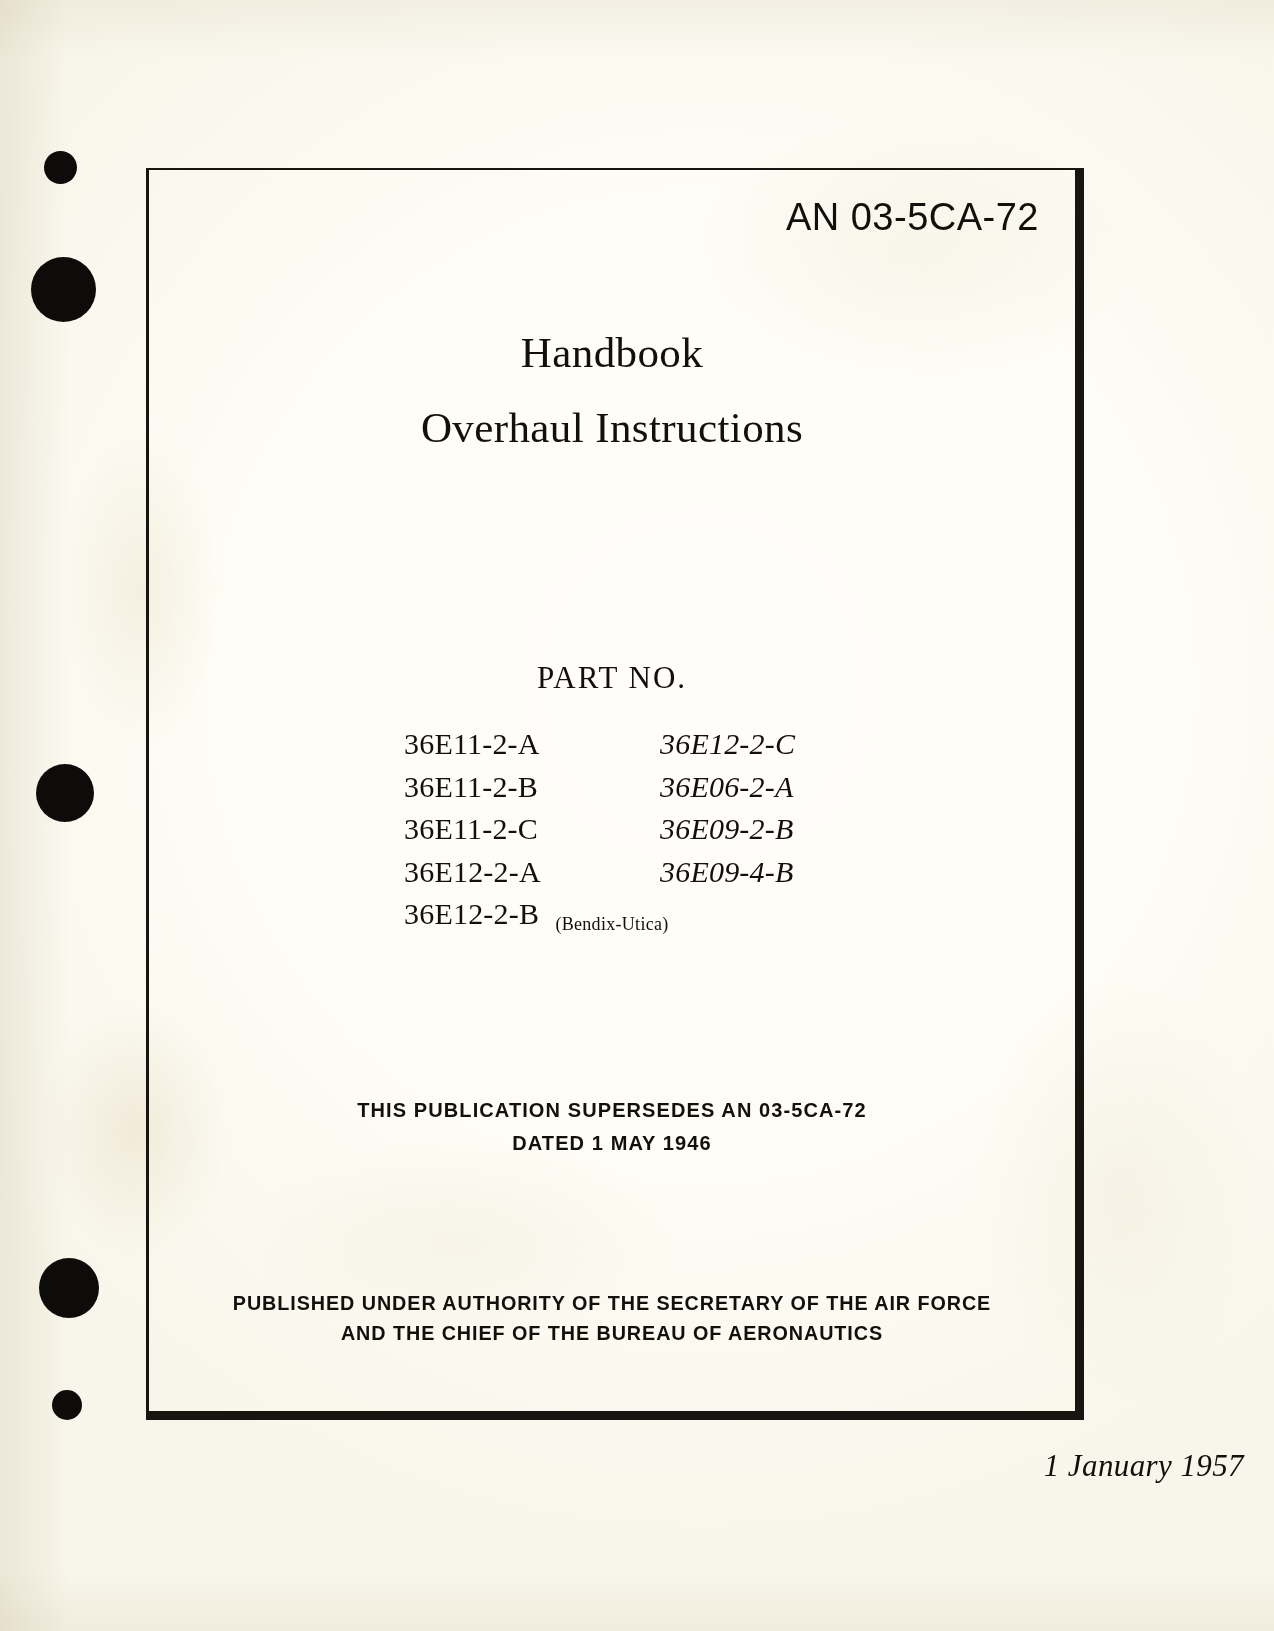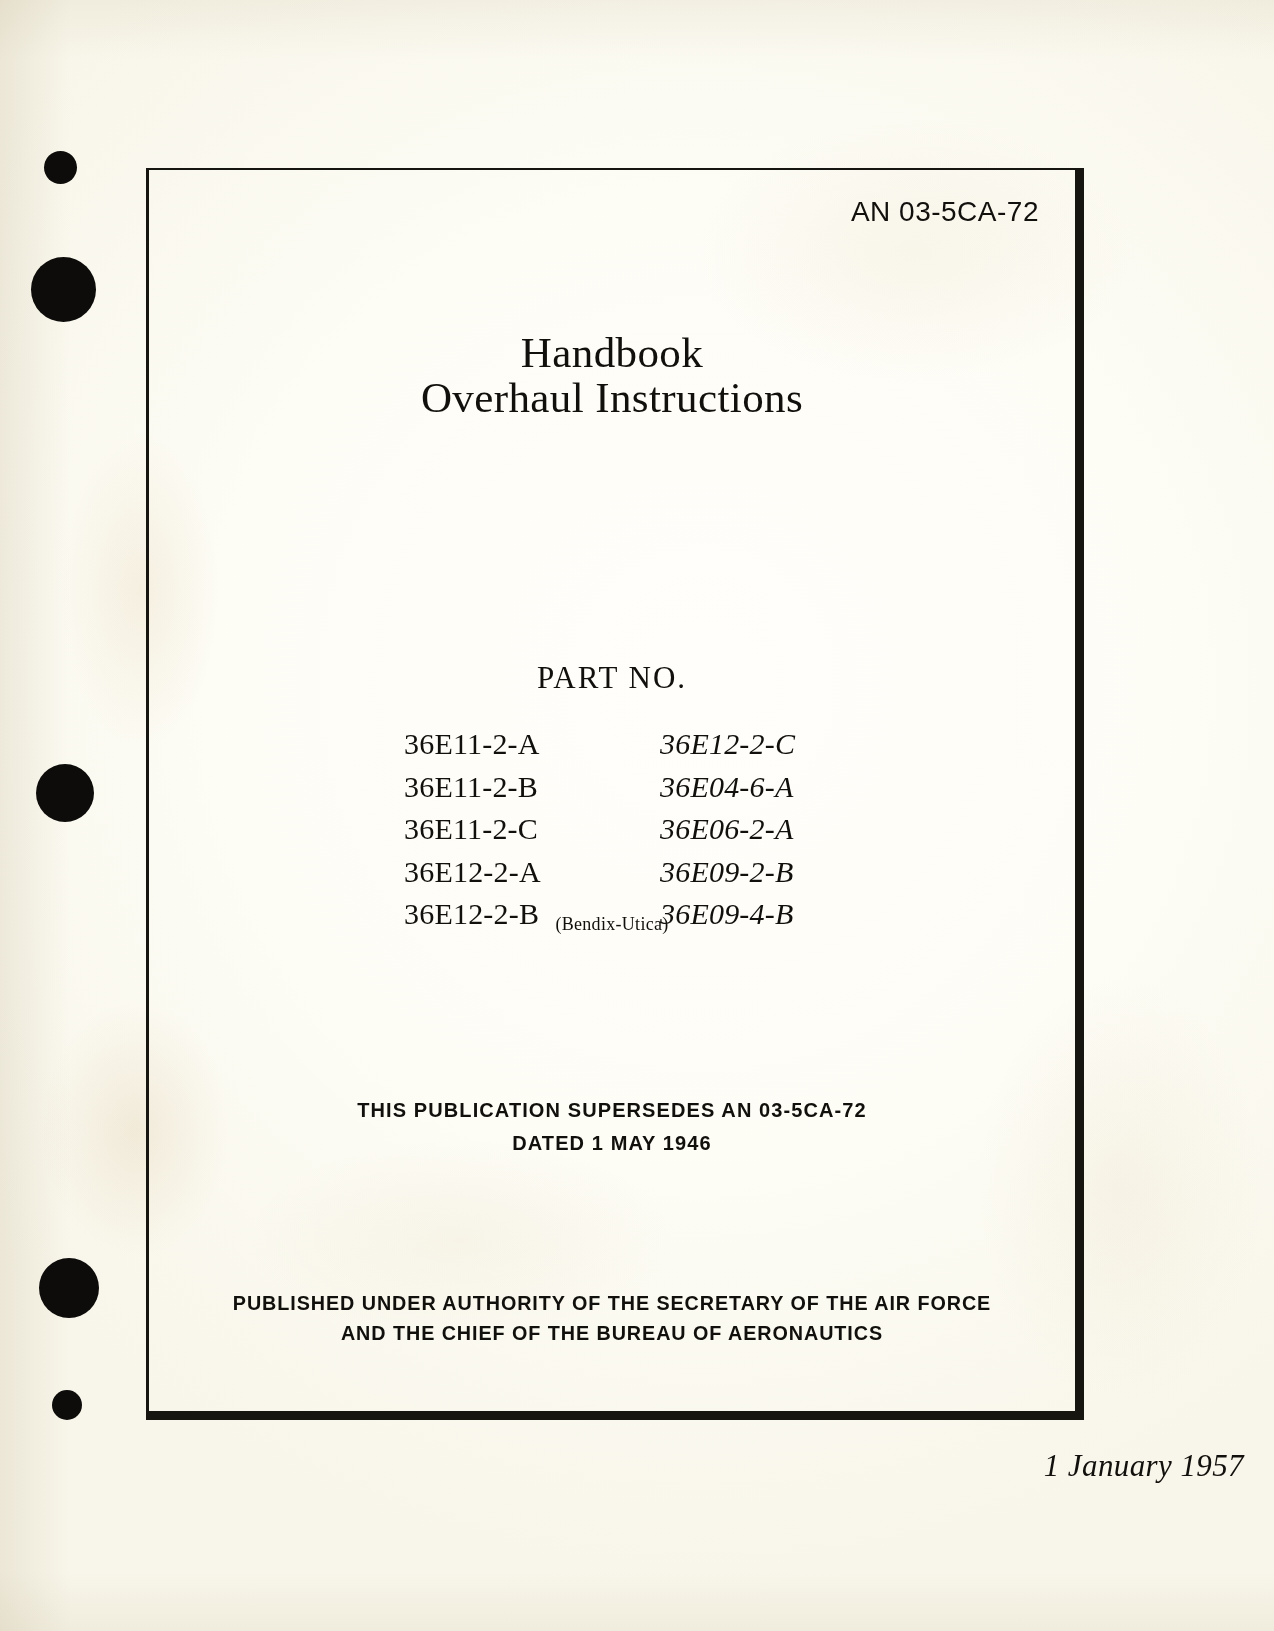--- a/index.html
+++ b/index.html
@@ -67,38 +67,38 @@
     border-bottom: 9px solid #17150f;
     box-sizing: border-box;
   }
 
   
   .an-code {
     position: absolute;
     right: 36px;
     top: 26px;
     font-family: "Liberation Sans", sans-serif;
-    font-size: 28px;
+    font-size: 38px;
     letter-spacing: 0.5px;
     white-space: nowrap;
   }
 
   .titles {
     position: absolute;
     left: 0; right: 0;
     top: 160px;
     text-align: center;
   }
   .title-line {
     font-family: "Liberation Serif", serif;
     font-size: 43px;
     letter-spacing: 0.4px;
     line-height: 1.05;
   }
-  .title-line.second { }
+  .title-line.second { margin-top: 30px; }
 
   .doc-subject {
     position: absolute;
     left: 0; right: 0;
     top: 392px;
     text-align: center;
     font-family: "Liberation Serif", serif;
     font-size: 46px;
     letter-spacing: 4px;
   }
@@ -224,21 +224,20 @@
     <div class="part-table">
       <div class="part-col left">
         <div class="part-row">36E11-2-A</div>
         <div class="part-row">36E11-2-B</div>
         <div class="part-row">36E11-2-C</div>
         <div class="part-row">36E12-2-A</div>
         <div class="part-row">36E12-2-B</div>
       </div>
       <div class="part-col right">
         <div class="part-row">36E12-2-C</div>
-        <div class="part-row">36E04-6-A</div>
         <div class="part-row">36E06-2-A</div>
         <div class="part-row">36E09-2-B</div>
         <div class="part-row">36E09-4-B</div>
       </div>
     </div>
 
     <div class="maker">(Bendix-Utica)</div>
 
     <div class="supersedes">
       <div>THIS PUBLICATION SUPERSEDES AN 03-5CA-72</div>

